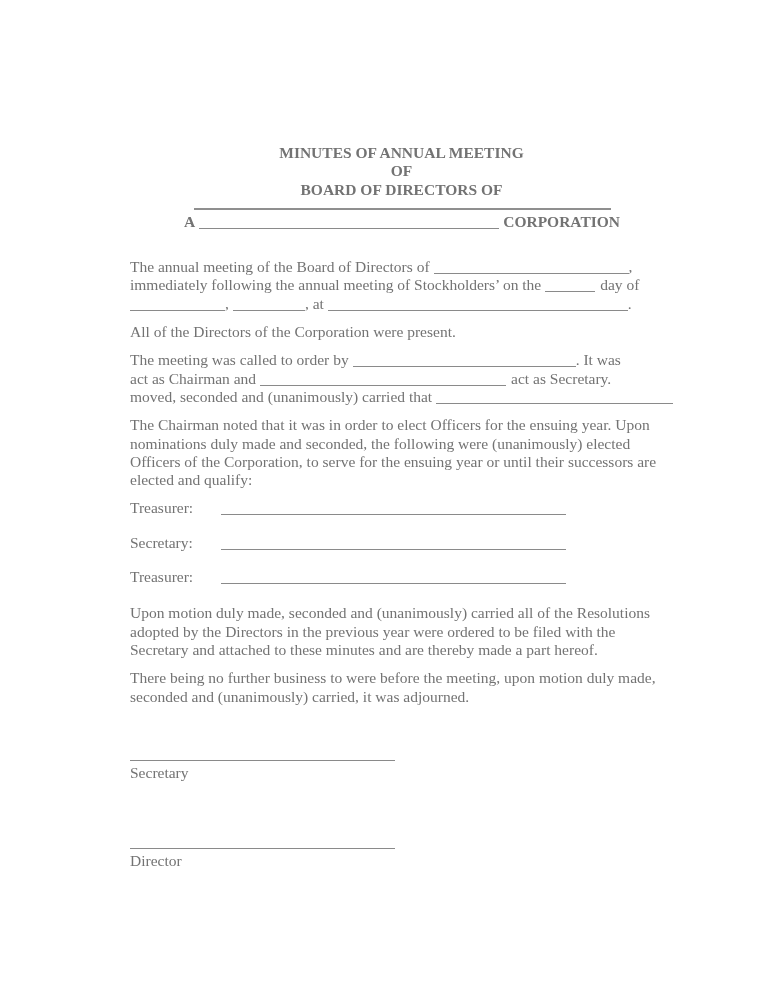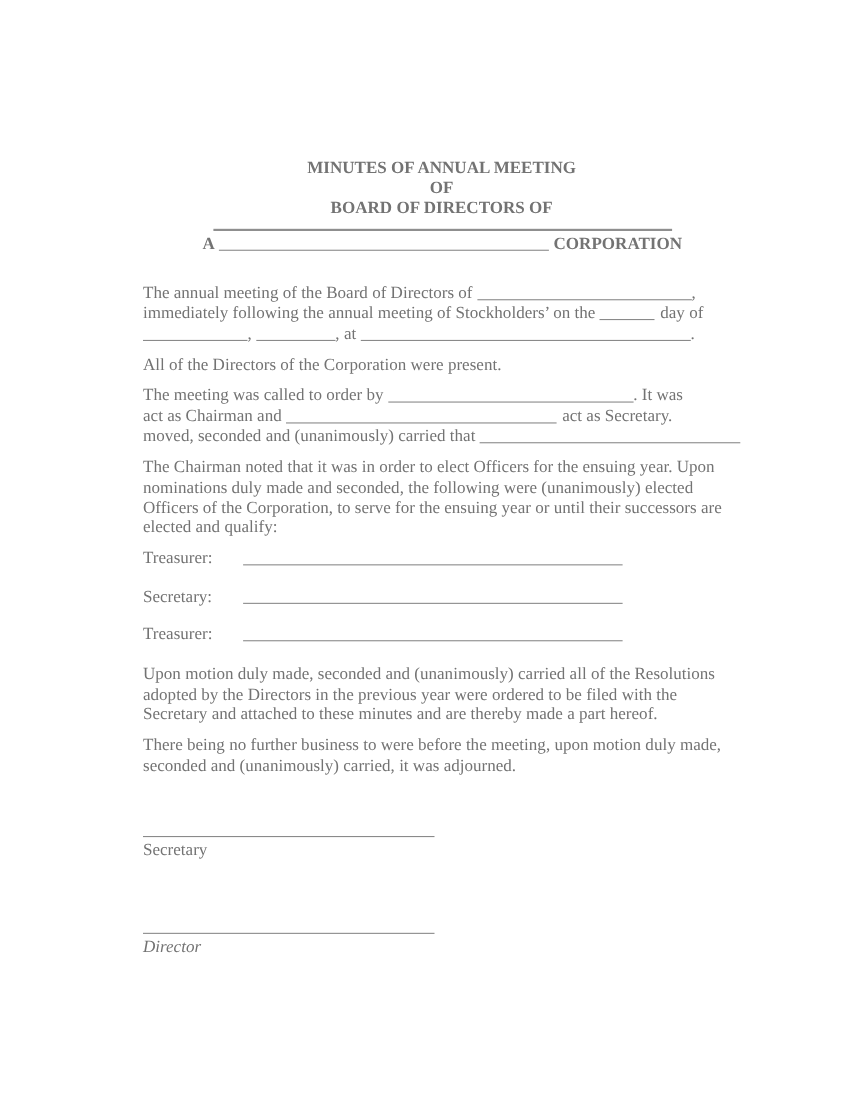--- a/index.html
+++ b/index.html
@@ -20,21 +20,21 @@
     position:relative;top:2px;
   }
   .w50{width:50px}.w72{width:72px}.w95{width:95px}.w195{width:195px}
   .w223{width:223px}.w237{width:237px}.w246{width:246px}
   .w300{width:300px}.w345{width:345px}
   .ml4{margin-left:4px}.ml5{margin-left:4px}.mr5{margin-right:5px}
   .officer-row{margin-bottom:16px;white-space:nowrap;}
   .officer-row:last-child{margin-bottom:18px;}
   .officer-label{display:inline-block;width:91px;}
   .sig-block.sig1{margin-top:54px;}
-  .sig-block.sig2{margin-top:66px;font-style:italic;}
+  .sig-block.sig2{margin-top:66px;}
   .sig-line{width:265px;height:0;border-bottom:1px solid #8a8a8a;margin-bottom:3px;}
 </style>
 </head>
 <body>
 
 <div class="page">
   <div class="doc">
 
     <div class="title-block">
       <div>MINUTES OF ANNUAL MEETING</div>

